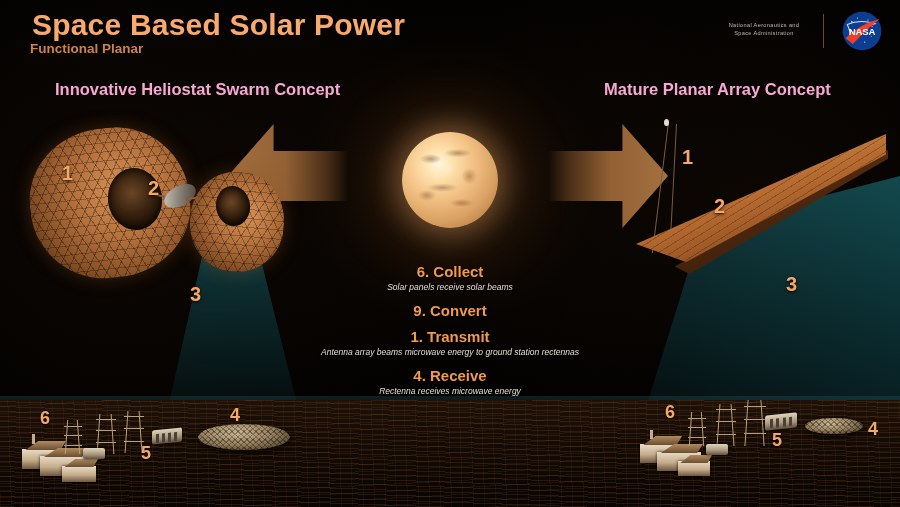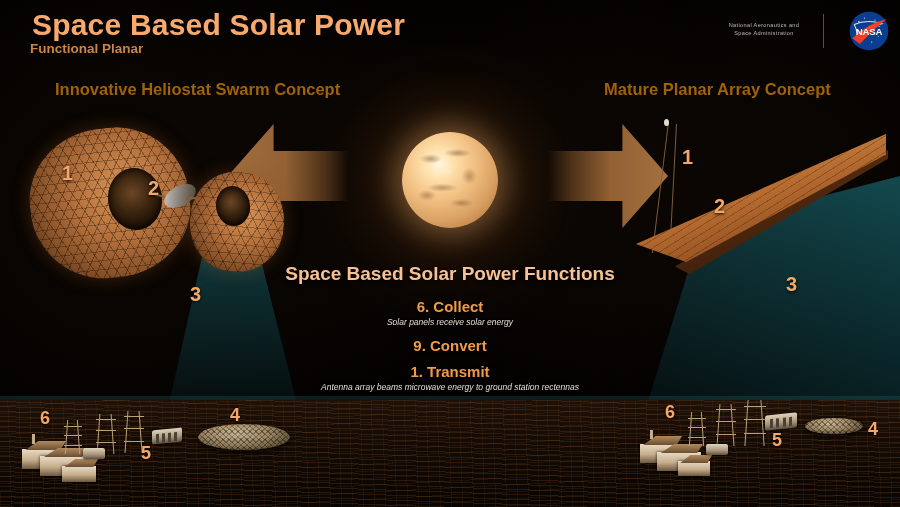--- a/index.html
+++ b/index.html
@@ -19,24 +19,24 @@
      #000;}
 
   
   .title{position:absolute;left:32px;top:8px;font-size:30px;font-weight:bold;
          color:#F7A96E;letter-spacing:.2px;}
   .subtitle{position:absolute;left:30px;top:41px;font-size:13.5px;font-weight:bold;color:#CE8444;}
 
   .nasa-wordmark{position:absolute;right:88px;top:21px;width:96px;text-align:center;
      font-size:5.6px;line-height:8px;color:#BDB9B4;letter-spacing:.35px;}
   .nasa-divider{position:absolute;right:76px;top:14px;width:1px;height:34px;background:#6b4a33;}
-  .nasa-logo{position:absolute;right:5px;top:8px;width:52px;height:46px;}
-
-  
-  .concept-h{position:absolute;font-size:16.5px;font-weight:bold;color:#a16207;white-space:nowrap;}
+  .nasa-logo{position:absolute;right:12px;top:8px;width:52px;height:46px;}
+
+  
+  .concept-h{position:absolute;font-size:16.5px;font-weight:bold;color:#f9a8d4;white-space:nowrap;}
   .concept-h.left{left:55px;top:80px;}
   .concept-h.right{left:604px;top:80px;}
 
   
   .sun{position:absolute;left:402px;top:132px;width:96px;height:96px;border-radius:50%;
      background:
        radial-gradient(circle at 38% 33%, #fff6e2 0%, #ffe2ae 16%, #f3c184 40%, #d9a063 66%, #b9793f 88%, #96602f 100%);
      box-shadow:0 0 26px 9px rgba(255,190,120,.30), 0 0 60px 22px rgba(190,110,45,.16);}
   .sun-tex{position:absolute;inset:0;border-radius:50%;opacity:.55;
      background:
@@ -216,25 +216,24 @@
   <div class="mast-tip"></div>
   <div class="panel panel-edge"></div>
   <div class="panel panel-main"></div>
   <div class="panel panel-stripes"></div>
 
   <div class="num" style="left:682px;top:146px;">1</div>
   <div class="num" style="left:714px;top:195px;">2</div>
   <div class="num" style="left:786px;top:273px;">3</div>
 
   <div class="functions">
-    <h2>Space Based Solar Power Functions</h2>
 
     <div class="fn-step">
       <div class="fn-name">6. Collect</div>
-      <div class="fn-desc">Solar panels receive solar energy</div>
+      <div class="fn-desc">Solar panels receive solar beams</div>
     </div>
     <div class="fn-step">
       <div class="fn-name">9. Convert</div>
     </div>
     <div class="fn-step">
       <div class="fn-name">1. Transmit</div>
       <div class="fn-desc">Antenna array beams microwave energy to ground station rectennas</div>
     </div>
     <div class="fn-step">
       <div class="fn-name">4. Receive</div>

